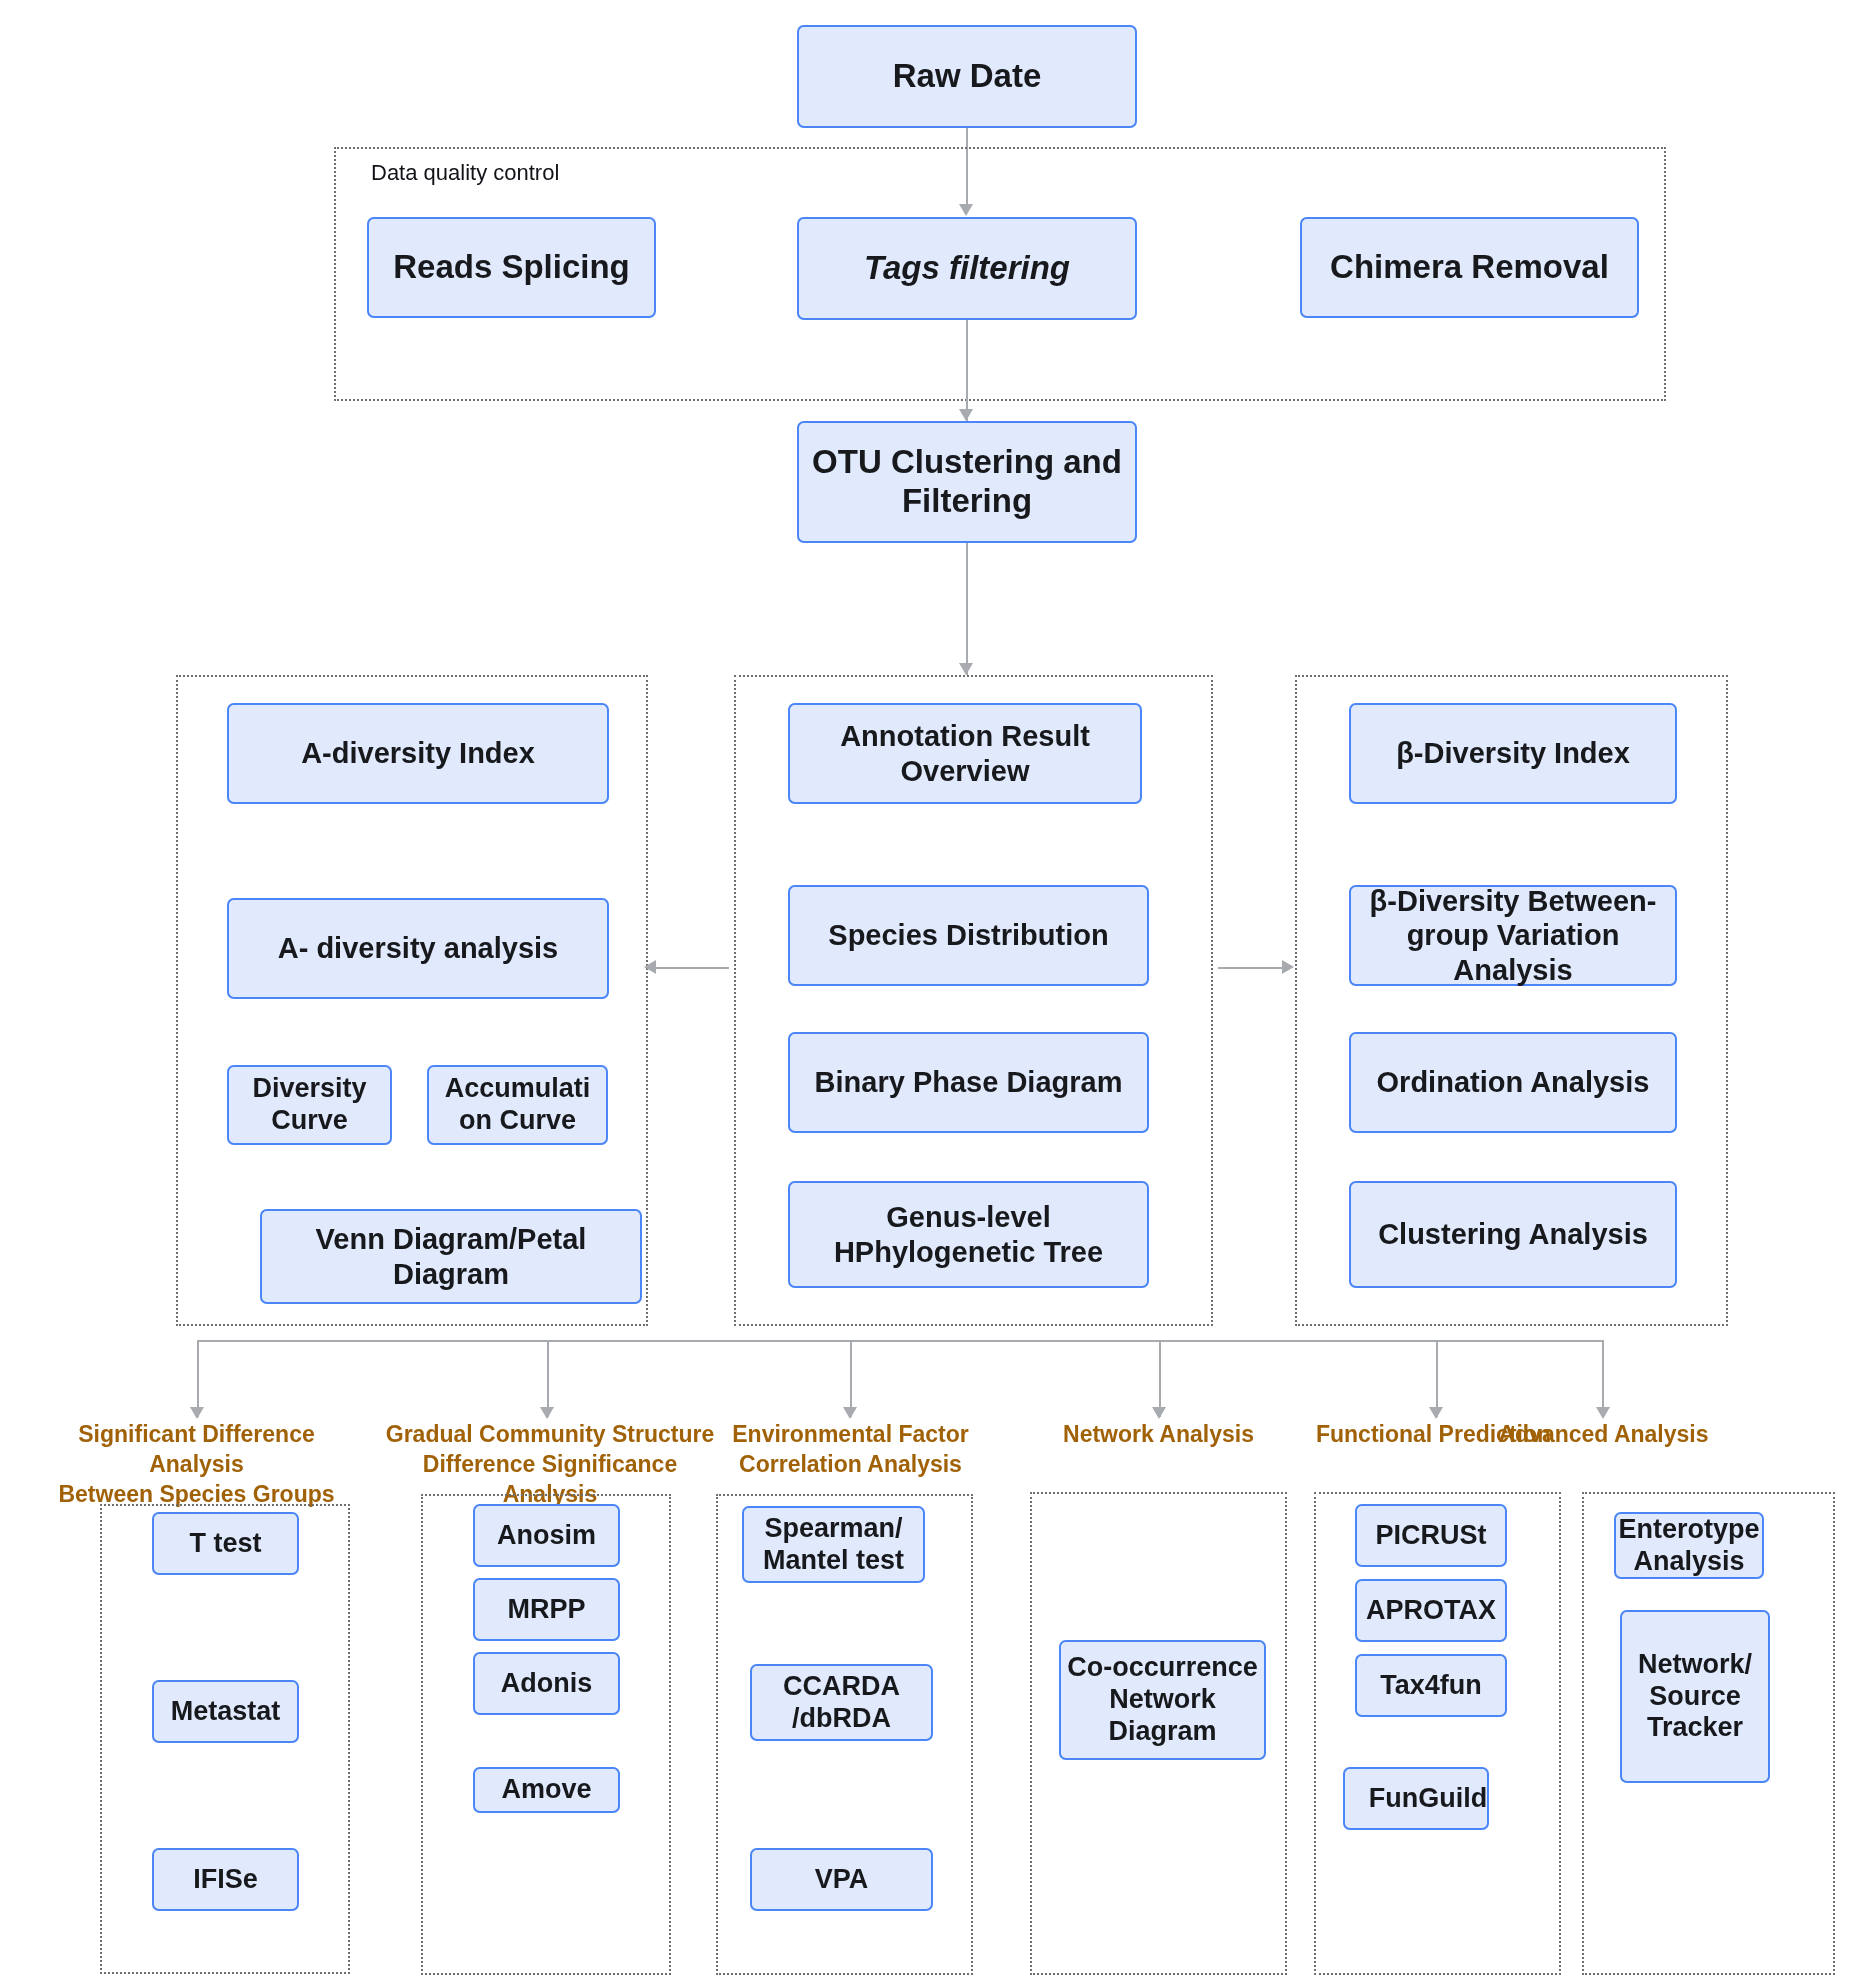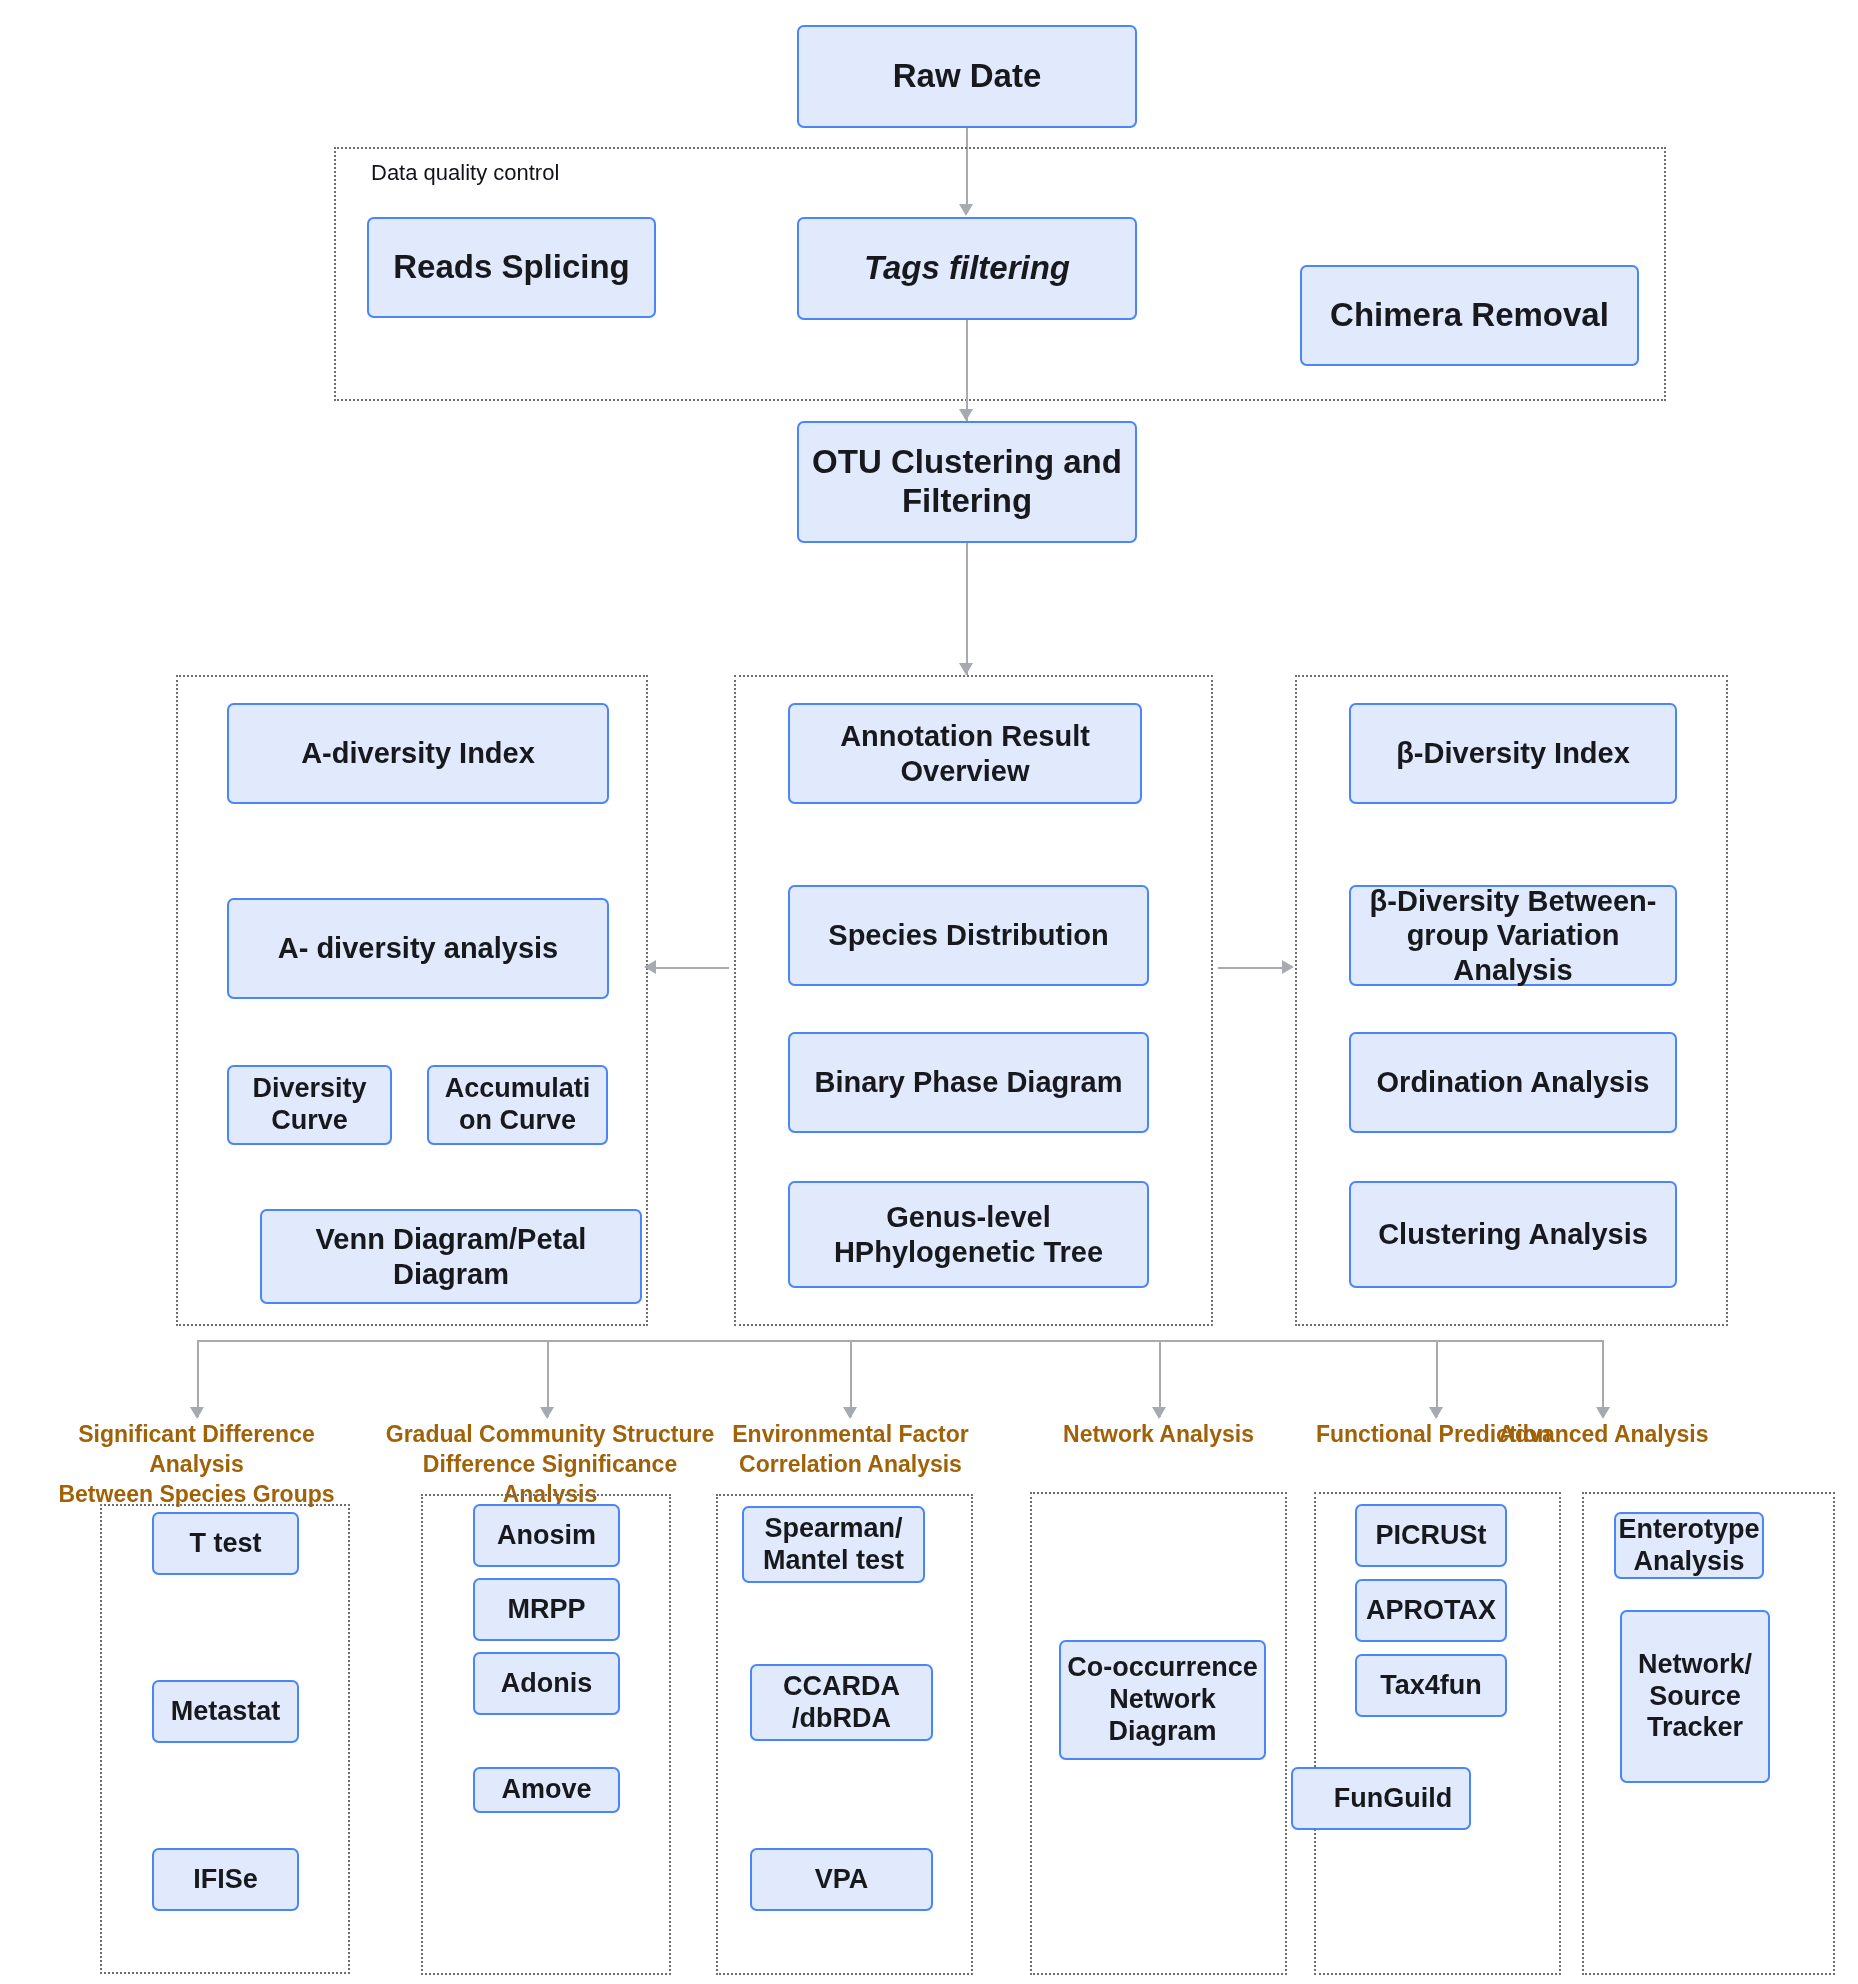--- a/index.html
+++ b/index.html
@@ -81,21 +81,21 @@
   <div class="node t-lg" style="left:797px;top:25px;width:340px;height:103px;">Raw Date</div>
 
   <div class="vline" style="left:966px;top:128px;height:85px;"></div>
   <div class="arrow-d" style="left:959px;top:204px;"></div>
 
   <div class="group" style="left:334px;top:147px;width:1332px;height:254px;"></div>
   <div class="group-caption" style="left:371px;top:160px;">Data quality control</div>
 
   <div class="node t-lg" style="left:367px;top:217px;width:289px;height:101px;">Reads Splicing</div>
   <div class="node t-lg" style="left:797px;top:217px;width:340px;height:103px;font-style:italic;">Tags filtering</div>
-  <div class="node t-lg" style="left:1300px;top:217px;width:339px;height:101px;margin-top:48px;">Chimera Removal</div>
+  <div class="node t-lg" style="left:1300px;top:217px;width:339px;height:101px;">Chimera Removal</div>
 
   <div class="vline" style="left:966px;top:320px;height:101px;"></div>
   <div class="arrow-d" style="left:959px;top:409px;"></div>
 
   <div class="node t-lg" style="left:797px;top:421px;width:340px;height:122px;">OTU Clustering and Filtering</div>
 
   <div class="vline" style="left:966px;top:543px;height:132px;"></div>
   <div class="arrow-d" style="left:959px;top:663px;"></div>
 
   <div class="group" style="left:176px;top:675px;width:472px;height:651px;"></div>
@@ -179,21 +179,21 @@
   <div class="node t-sm" style="left:1059px;top:1640px;width:207px;height:120px;">Co-occurrence Network Diagram</div>
 
   <div class="sect-title" style="left:1300px;top:1420px;width:267px;">
     <div>Functional Prediction</div>
     <div></div>
   </div>
   <div class="group" style="left:1314px;top:1492px;width:247px;height:483px;"></div>
   <div class="node t-sm" style="left:1355px;top:1504px;width:152px;height:63px;">PICRUSt</div>
   <div class="node t-sm" style="left:1355px;top:1579px;width:152px;height:63px;">APROTAX</div>
   <div class="node t-sm" style="left:1355px;top:1654px;width:152px;height:63px;">Tax4fun</div>
-  <div class="node t-sm" style="left:1291px;top:1767px;width:180px;height:63px;padding-left:28px;">FunGuild</div>
+  <div class="node t-sm" style="left:1343px;top:1767px;width:146px;height:63px;padding-left:28px;">FunGuild</div>
 
   <div class="sect-title" style="left:1470px;top:1420px;width:267px;">
     <div>Advanced Analysis</div>
     <div></div>
   </div>
   <div class="group" style="left:1582px;top:1492px;width:253px;height:483px;"></div>
   <div class="node t-sm" style="left:1614px;top:1512px;width:150px;height:67px;">Enterotype Analysis</div>
   <div class="node t-sm" style="left:1620px;top:1610px;width:150px;height:173px;">Network/ Source Tracker</div>
 
 </div>

